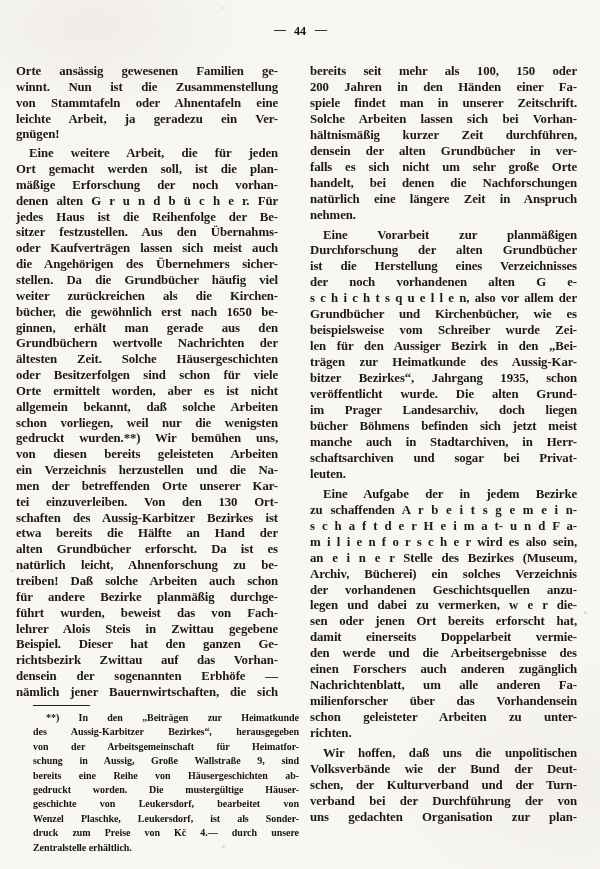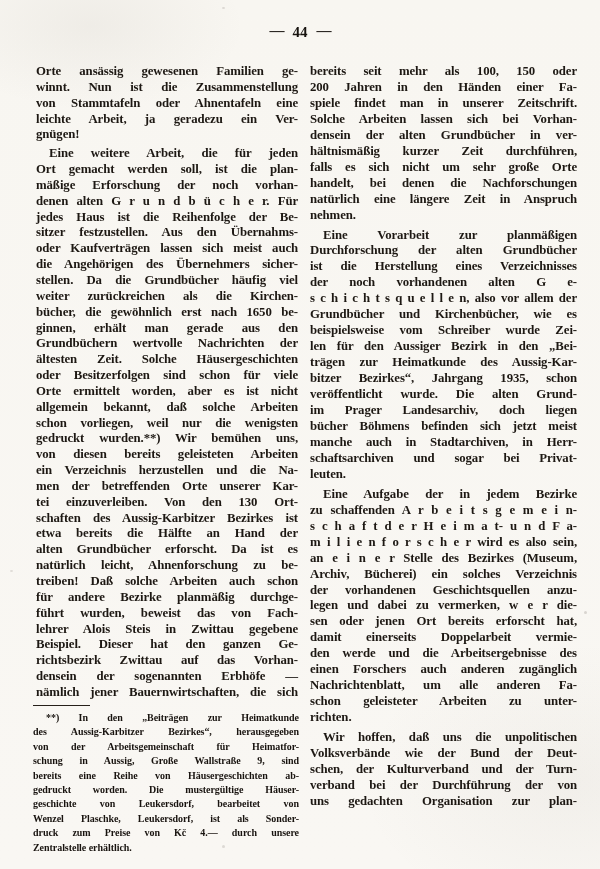--- a/index.html
+++ b/index.html
@@ -14,25 +14,25 @@
   .paper-shade {
     position:absolute; inset:0;
     background:
       radial-gradient(220px 120px at 15% 3%, rgba(120,110,95,.07), transparent 70%),
       radial-gradient(300px 200px at 95% 90%, rgba(120,110,95,.06), transparent 70%),
       linear-gradient(#f8f6f1, #f9f7f3);
     pointer-events:none;
   }
   .page-header {
     position:absolute; top:24px; left:0; width:600px;
-    text-align:center; font-weight:700; font-size:15px; color:#16120e;
+    text-align:center; font-weight:700; font-size:12px; color:#16120e;
   }
   .page-header .dash { display:inline-block; margin:0 9px; position:relative; top:-2px; letter-spacing:-1px; }
   .col { position:absolute; top:64px; }
-  #left-col  { left:36px;  width:262px; }
+  #left-col  { left:16px;  width:262px; }
   #right-col { left:310px; width:267px; }
   .para { margin-bottom:3px; }
   .line {
     font-size:12.8px; line-height:15.85px; font-weight:700;
     letter-spacing:-0.1px;
     text-align:justify; text-align-last:justify;
     white-space:normal;
   }
   #right-col .line { line-height:15.95px; }
   #right-col .para { margin-bottom:4px; }
@@ -105,22 +105,22 @@
       <div class="line">densein der sogenannten Erbhöfe —</div>
       <div class="line">nämlich jener Bauernwirtschaften, die sich</div>
     </div>
   </div>
 <div class="col" id="right-col">
     <div class="para">
       <div class="line">bereits seit mehr als 100, 150 oder</div>
       <div class="line">200 Jahren in den Händen einer Fa-</div>
       <div class="line">spiele findet man in unserer Zeitschrift.</div>
       <div class="line">Solche Arbeiten lassen sich bei Vorhan-</div>
+      <div class="line">hältnismäßig kurzer Zeit durchführen,</div>
       <div class="line">densein der alten Grundbücher in ver-</div>
-      <div class="line">hältnismäßig kurzer Zeit durchführen,</div>
       <div class="line">falls es sich nicht um sehr große Orte</div>
       <div class="line">handelt, bei denen die Nachforschungen</div>
       <div class="line">natürlich eine längere Zeit in Anspruch</div>
       <div class="line endline">nehmen.</div>
     </div>
     <div class="para indent">
       <div class="line">Eine Vorarbeit zur planmäßigen</div>
       <div class="line">Durchforschung der alten Grundbücher</div>
       <div class="line">ist die Herstellung eines Verzeichnisses</div>
       <div class="line">der noch vorhandenen alten G e-</div>
@@ -144,20 +144,21 @@
       <div class="line">m i l i e n f o r s c h e r  wird es also sein,</div>
       <div class="line">an e i n e r Stelle des Bezirkes (Museum,</div>
       <div class="line">Archiv, Bücherei) ein solches Verzeichnis</div>
       <div class="line">der vorhandenen Geschichtsquellen anzu-</div>
       <div class="line">legen und dabei zu vermerken, w e r die-</div>
       <div class="line">sen oder jenen Ort bereits erforscht hat,</div>
       <div class="line">damit einerseits Doppelarbeit vermie-</div>
       <div class="line">den werde und die Arbeitsergebnisse des</div>
       <div class="line">einen Forschers auch anderen zugänglich</div>
       <div class="line">Nachrichtenblatt, um alle anderen Fa-</div>
+      <div class="line">milienforscher über das Vorhandensein</div>
       <div class="line">schon geleisteter Arbeiten zu unter-</div>
       <div class="line endline">richten.</div>
     </div>
     <div class="para indent">
       <div class="line">Wir hoffen, daß uns die unpolitischen</div>
       <div class="line">Volksverbände wie der Bund der Deut-</div>
       <div class="line">schen, der Kulturverband und der Turn-</div>
       <div class="line">verband bei der Durchführung der von</div>
       <div class="line">uns gedachten Organisation zur plan-</div>
     </div>

